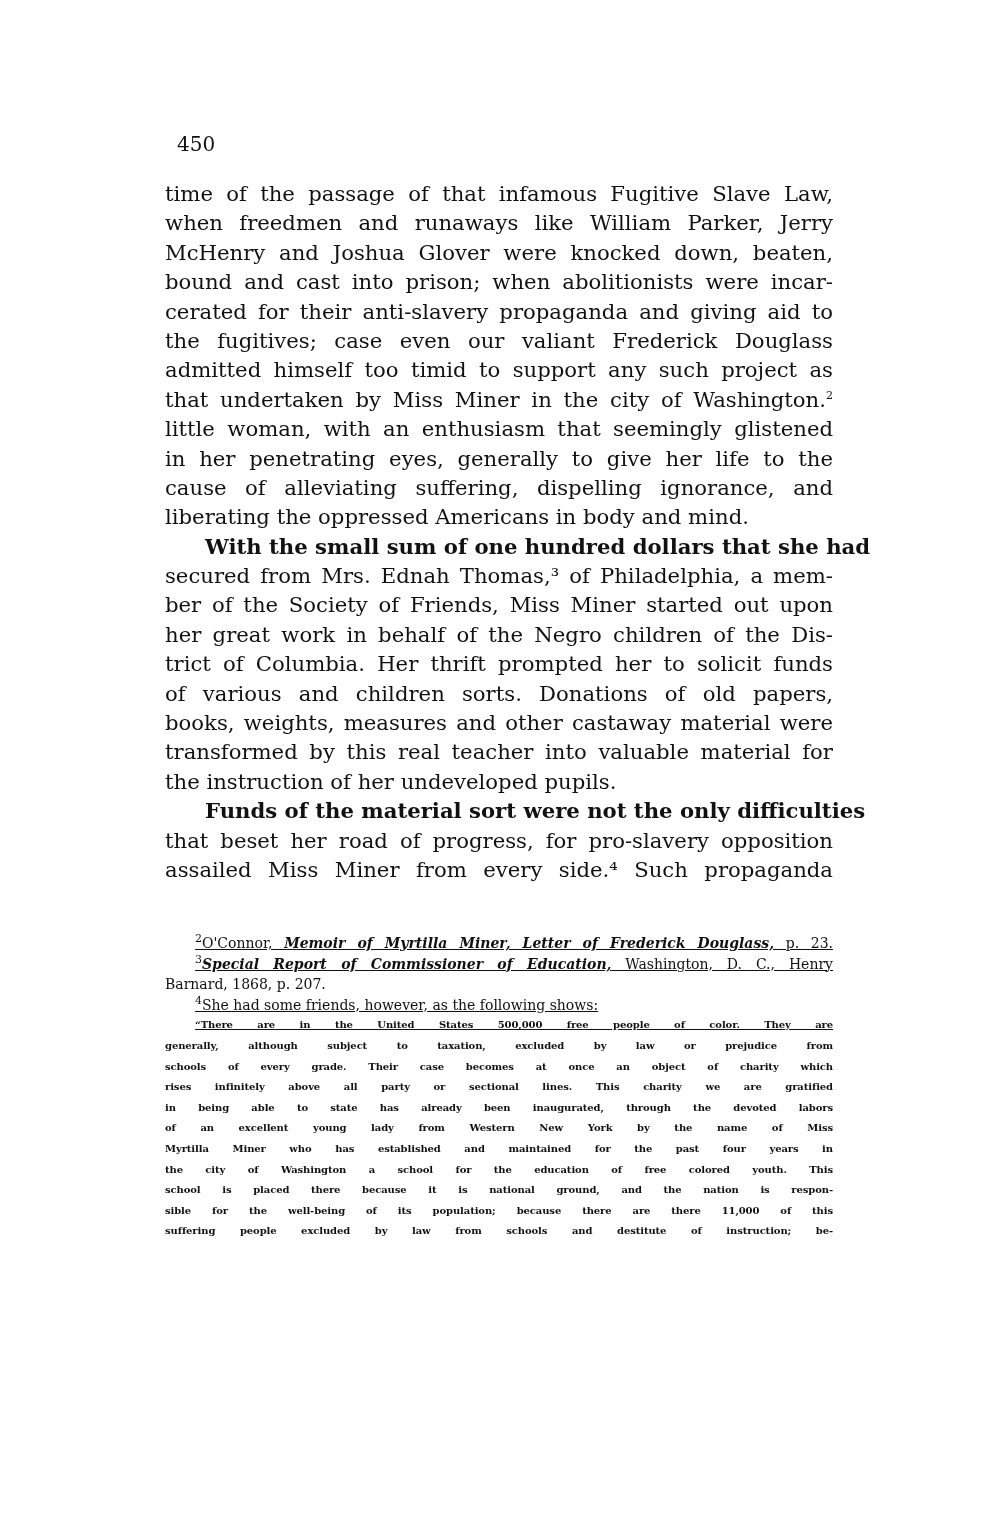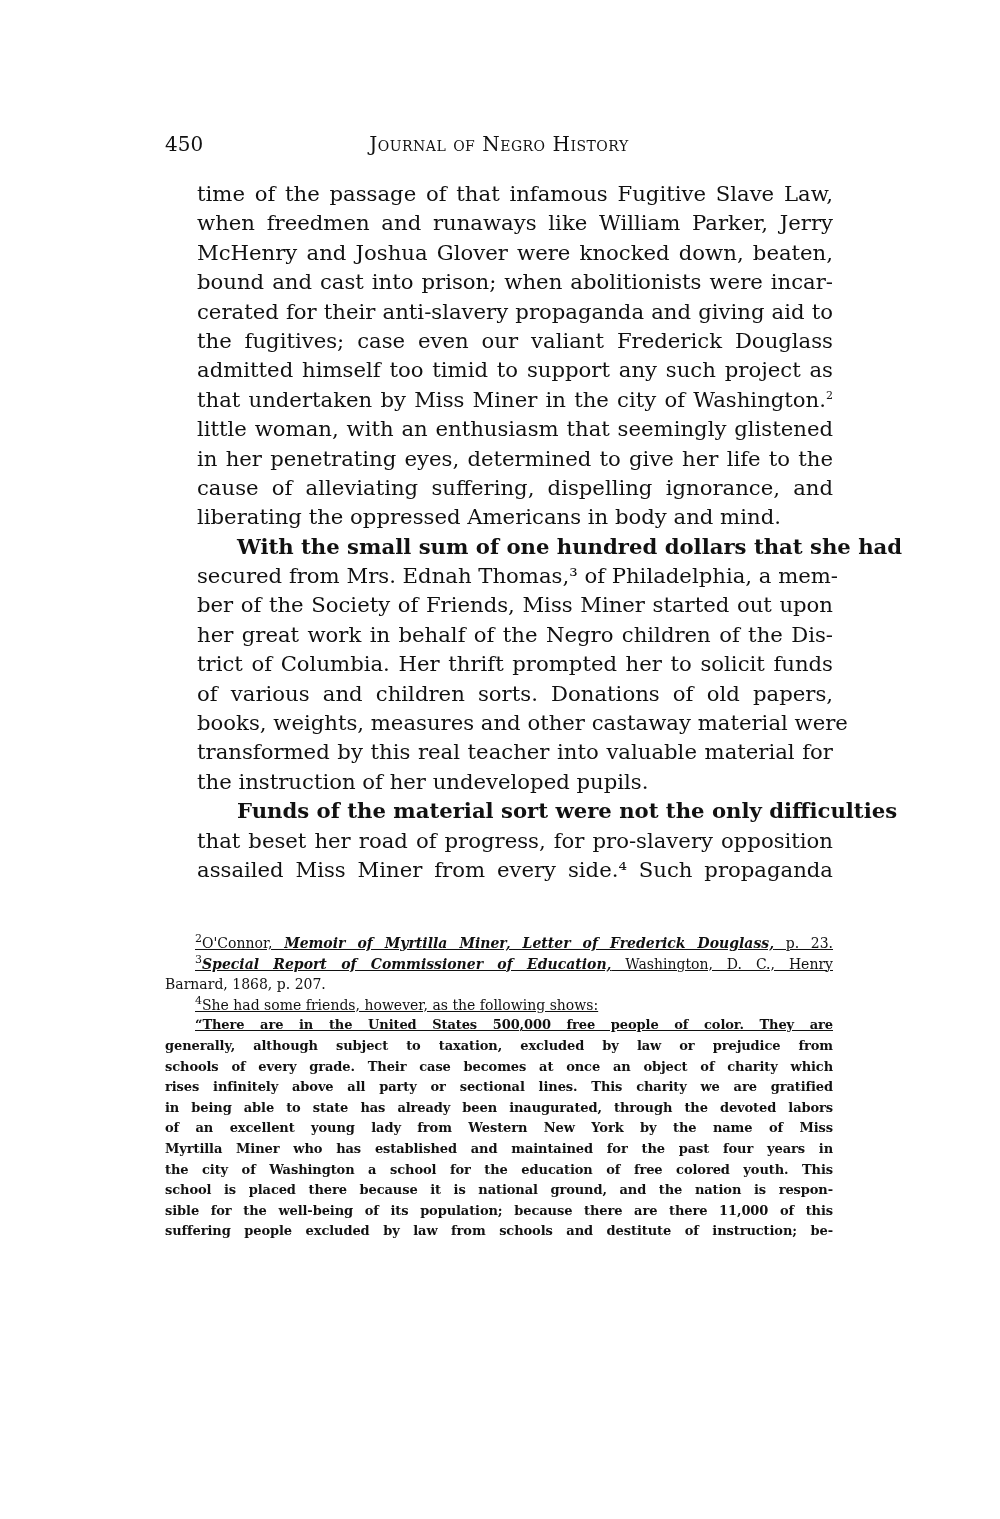--- a/index.html
+++ b/index.html
@@ -1,52 +1,51 @@
 <!DOCTYPE html>
 <html><head>
 <meta charset="utf-8">
 <style>
   html, body { margin: 0; padding: 0; background: #ffffff; }
   body { width: 1000px; height: 1519px; position: relative; overflow: hidden; color: #111; }
   .page { position: absolute; left: 0; top: 0; width: 1000px; height: 1519px; }
   .header { position: absolute; top: 132px; left: 165px; width: 668px; height: 30px; font-family: "DejaVu Serif", serif; }
-  .page-number { position: absolute; left: 0; top: 0; font-size: 20px; }
+  .page-number { position: absolute; left: 12px; top: 0; font-size: 20px; }
   .running-head { position: absolute; left: 0; width: 668px; top: 0; text-align: center; font-size: 20px; font-variant: small-caps; letter-spacing: 0.5px; }
   .body-text { position: absolute; left: 165px; top: 179px; width: 668px; font-family: "DejaVu Serif", serif; font-size: 21.2px; line-height: 29.4px; }
-  .line { white-space: nowrap; text-align: justify; text-align-last: justify; height: 29.4px; margin-left: 32px; }
+  .line { white-space: nowrap; text-align: justify; text-align-last: justify; height: 29.4px; }
   .line.last { text-align-last: left; }
   .line.indent { padding-left: 40px; font-weight: bold; }
   sup { font-size: 11px; line-height: 0; vertical-align: super; }
   .footnotes { position: absolute; left: 165px; top: 933px; width: 668px; font-family: "DejaVu Serif", serif; font-size: 14px; line-height: 20.6px; }
   .fn-line { white-space: nowrap; text-align: justify; text-align-last: justify; height: 20.6px; }
   .fn-line.last { text-align-last: left; }
   .fn-line.indent { padding-left: 30px; text-decoration: underline; }
-  .fn-line.small { font-size: 13px; font-weight: bold; letter-spacing: -0.1px; }
+  .fn-line.small { font-size: 10px; font-weight: bold; letter-spacing: -0.1px; }
   i { font-style: italic; font-weight: bold; }
 </style>
 </head>
 <body>
 
 <div class="page">
   <div class="header">
     <span class="page-number">450</span>
-    <span class="running-head">Journal of Negro History</span>
   </div>
 
   <div class="body-text" id="body-text">
       <div class="line">time of the passage of that infamous Fugitive Slave Law,</div>
       <div class="line">when freedmen and runaways like William Parker, Jerry</div>
       <div class="line">McHenry and Joshua Glover were knocked down, beaten,</div>
       <div class="line">bound and cast into prison; when abolitionists were incar-</div>
       <div class="line">cerated for their anti-slavery propaganda and giving aid to</div>
       <div class="line">the fugitives; case even our valiant Frederick Douglass</div>
       <div class="line">admitted himself too timid to support any such project as</div>
       <div class="line">that undertaken by Miss Miner in the city of Washington.<sup>2</sup></div>
       <div class="line">little woman, with an enthusiasm that seemingly glistened</div>
-      <div class="line">in her penetrating eyes, determined to give her life to the</div>
+      <div class="line">in her penetrating eyes, generally to give her life to the</div>
       <div class="line">cause of alleviating suffering, dispelling ignorance, and</div>
       <div class="line last">liberating the oppressed Americans in body and mind.</div>
       <div class="line indent">With the small sum of one hundred dollars that she had</div>
       <div class="line">secured from Mrs. Ednah Thomas,³ of Philadelphia, a mem-</div>
       <div class="line">ber of the Society of Friends, Miss Miner started out upon</div>
       <div class="line">her great work in behalf of the Negro children of the Dis-</div>
       <div class="line">trict of Columbia. Her thrift prompted her to solicit funds</div>
       <div class="line">of various and children sorts. Donations of old papers,</div>
       <div class="line">books, weights, measures and other castaway material were</div>
       <div class="line">transformed by this real teacher into valuable material for</div>

